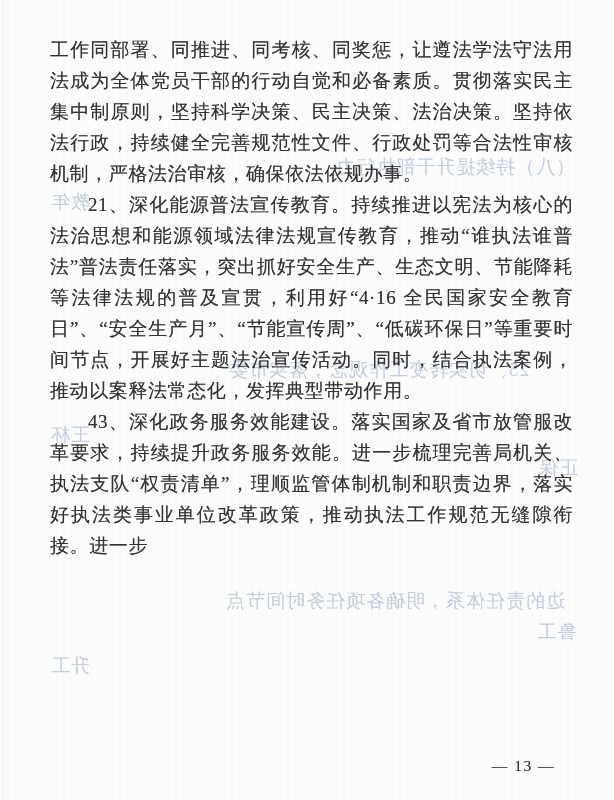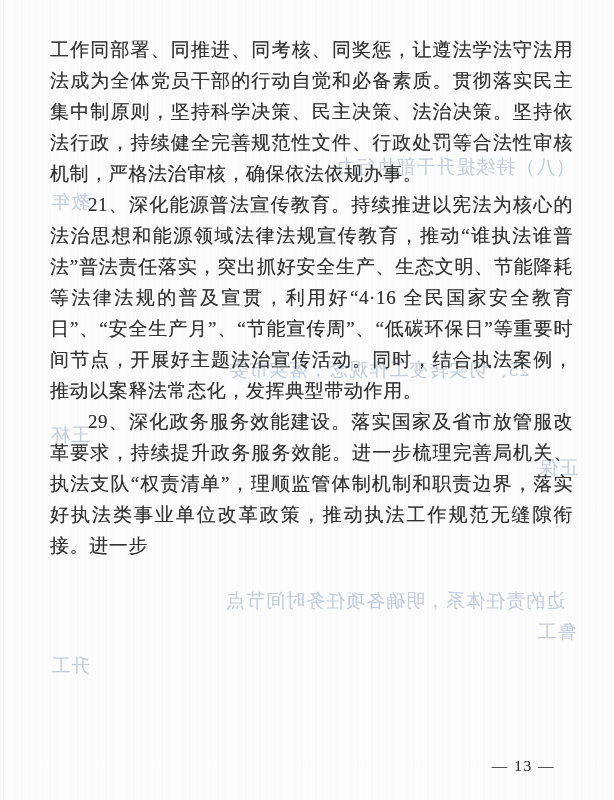--- a/index.html
+++ b/index.html
@@ -99,18 +99,18 @@
   <span class="bt bt3">25、切实转变工作观念，落实市委</span>
   <span class="bt bt4">王杯</span>
   <span class="bt bt5">正保</span>
   <span class="bt bt6">边的责任体系，明确各项任务时间节点</span>
   <span class="bt bt7">鲁工</span>
   <span class="bt bt8">升工</span>
 
   <div class="textblock">
     <p>工作同部署、同推进、同考核、同奖惩，让遵法学法守法用法成为全体党员干部的行动自觉和必备素质。贯彻落实民主集中制原则，坚持科学决策、民主决策、法治决策。坚持依法行政，持续健全完善规范性文件、行政处罚等合法性审核机制，严格法治审核，确保依法依规办事。</p>
     <p class="indent">21、深化能源普法宣传教育。持续推进以宪法为核心的法治思想和能源领域法律法规宣传教育，推动“谁执法谁普法”普法责任落实，突出抓好安全生产、生态文明、节能降耗等法律法规的普及宣贯，利用好“4·16 全民国家安全教育日”、“安全生产月”、“节能宣传周”、“低碳环保日”等重要时间节点，开展好主题法治宣传活动。同时，结合执法案例，推动以案释法常态化，发挥典型带动作用。</p>
-    <p class="indent">29、深化政务服务效能建设。落实国家及省市放管服改革要求，持续提升政务服务效能。进一步梳理完善局机关、执法支队“权责清单”，理顺监管体制机制和职责边界，落实好执法类事业单位改革政策，推动执法工作规范无缝隙衔接。进一步</p>
+    <p class="indent">43、深化政务服务效能建设。落实国家及省市放管服改革要求，持续提升政务服务效能。进一步梳理完善局机关、执法支队“权责清单”，理顺监管体制机制和职责边界，落实好执法类事业单位改革政策，推动执法工作规范无缝隙衔接。进一步</p>
   </div>
 
   <div class="page-number">— 13 —</div>
 
 </div>
 
 </body></html>

